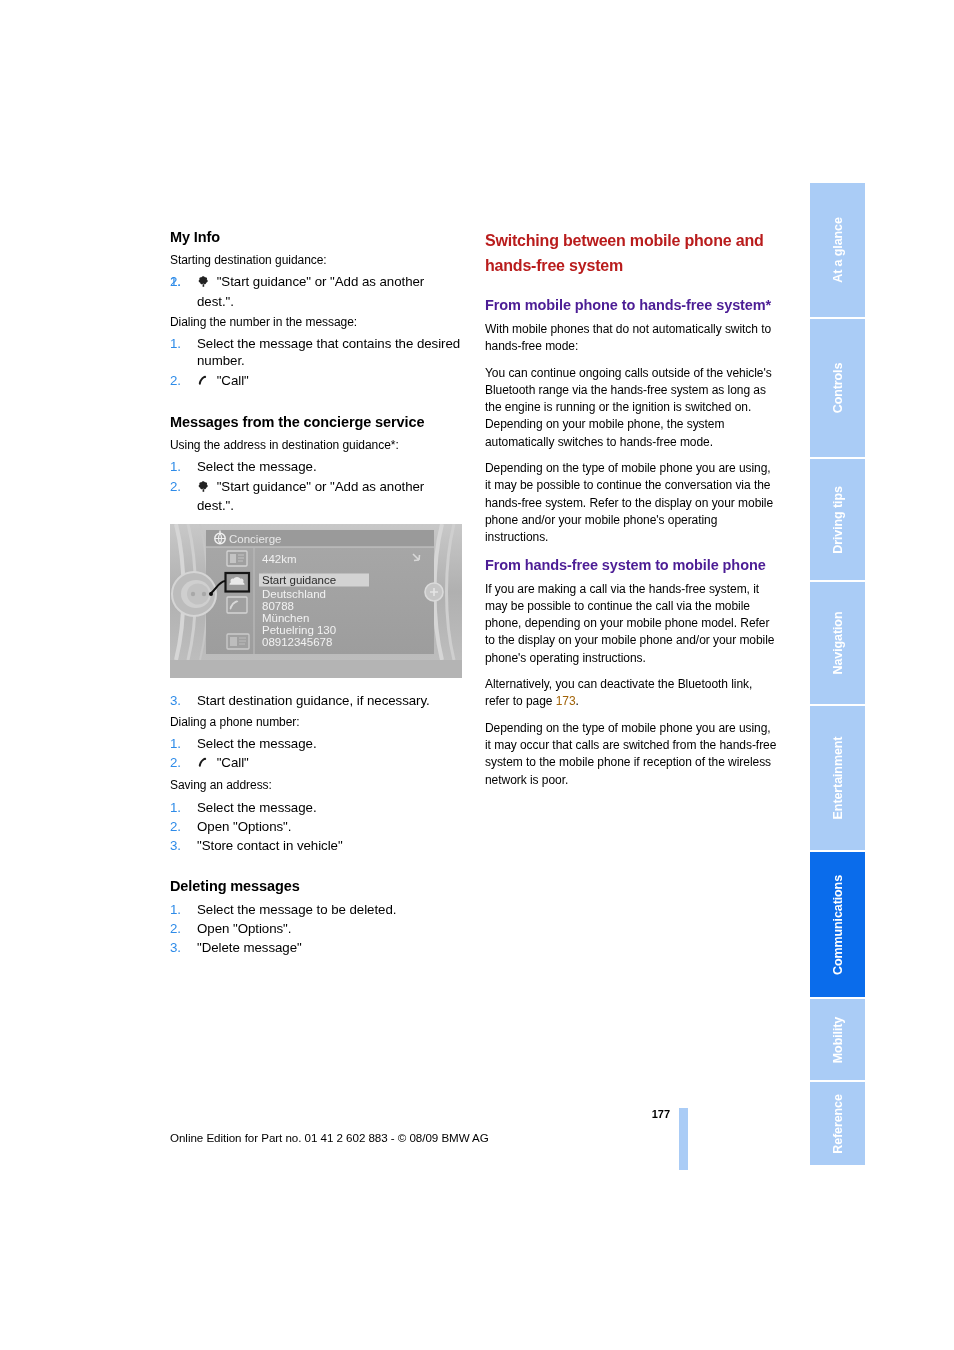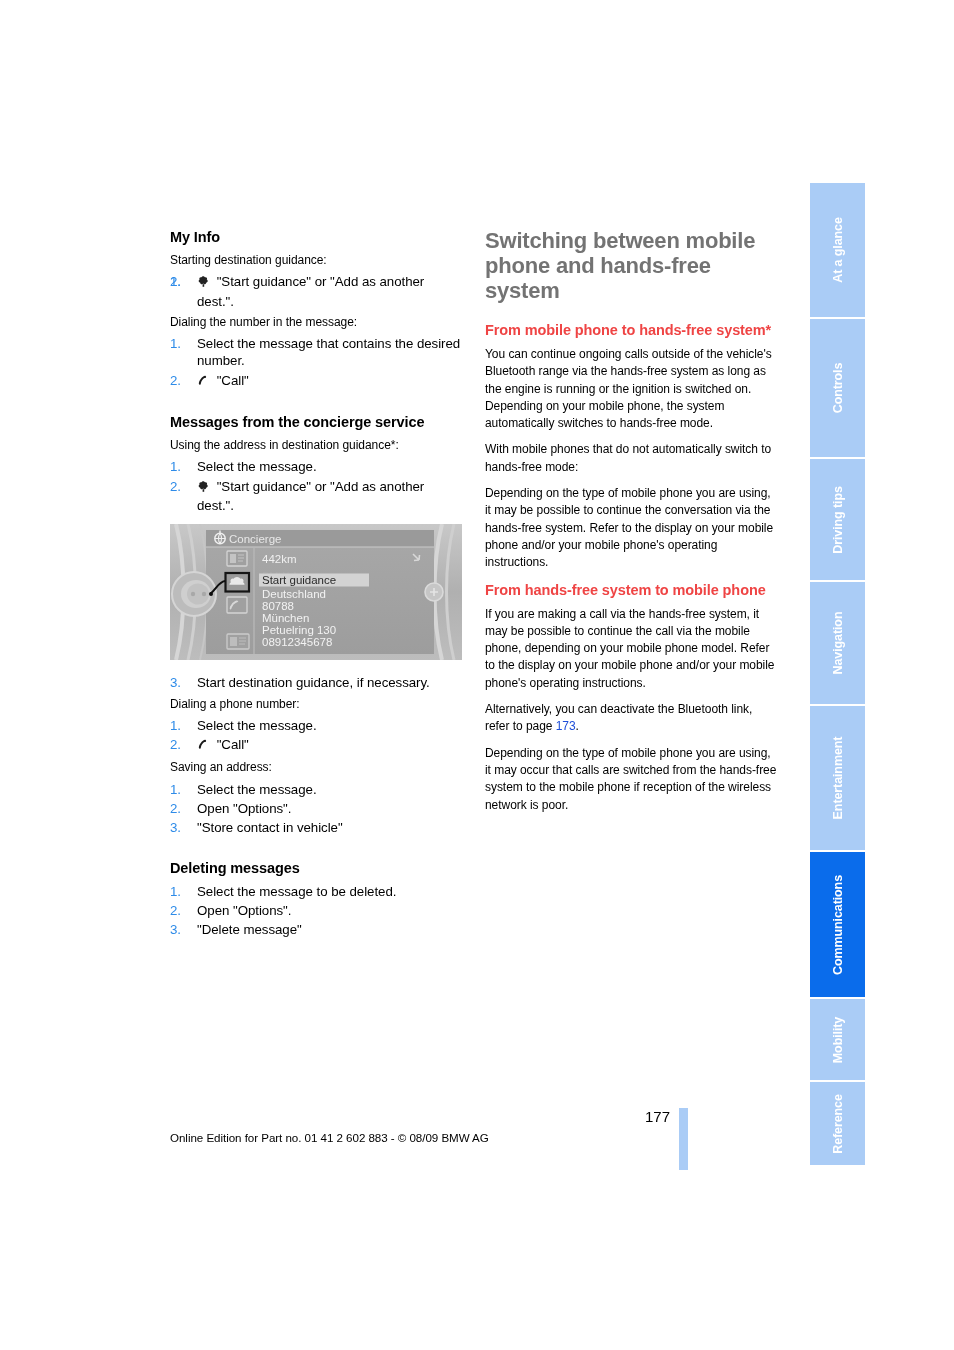--- a/index.html
+++ b/index.html
@@ -23,29 +23,29 @@
   .col {
     position: absolute;
     width: 292px;
     top: 228px;
   }
   .col-left  { left: 170px; }
   .col-right { left: 485px; }
 
   
   .h1 {
-    color: #737373;
-    font-size: 22px;
+    color: #b91c1c;
+    font-size: 16px;
     font-weight: bold;
     line-height: 25px;
     letter-spacing: -0.2px;
     margin: 0 0 18px 0;
   }
   .h2 {
-    color: #ef4444;
+    color: #4c1d95;
     font-size: 14.5px;
     font-weight: bold;
     line-height: 19px;
     letter-spacing: -0.1px;
     margin: 0 0 6px 0;
   }
   .h2.spaced { margin-top: 7px; }
 
   .h-sub {
     color: #000000;
@@ -61,21 +61,21 @@
   p.body {
     color: #000000;
     font-size: 12px;
     line-height: 17.3px;
     margin: 0 0 9px 0;
     letter-spacing: -0.05px;
   }
   p.lead {
     margin: 0 0 4px 0;
   }
-  .pagelink { color: #1d4ed8; }
+  .pagelink { color: #a16207; }
 
   
   ol.steps {
     list-style: none;
     margin: 0 0 4px 0;
     padding: 0;
   }
   ol.steps li {
     position: relative;
     padding-left: 27px;
@@ -95,21 +95,21 @@
   .inline-icon {
     display: inline-block;
     vertical-align: -2px;
     margin-right: 3px;
   }
 
   
   .figure {
     position: relative;
     width: 292px;
-    height: 136px;
+    height: 154px;
     margin: 10px 0 14px 0;
     background: #b4b4b4;
     overflow: hidden;
   }
 
   
   .tabs {
     position: absolute;
     left: 810px;
     top: 183px;
@@ -138,22 +138,22 @@
   }
 
   
   .page-number {
     position: absolute;
     left: 560px;
     top: 1108px;
     width: 110px;
     text-align: right;
     color: #000000;
-    font-size: 15px;
-    font-weight: normal;
+    font-size: 11px;
+    font-weight: bold;
   }
   .footer-note {
     position: absolute;
     left: 170px;
     top: 1131px;
     width: 500px;
     text-align: left;
     color: #000000;
     font-size: 11.6px;
     letter-spacing: -0.05px;
@@ -366,22 +366,22 @@
         <span class="num">3.</span>
         <span>"Delete message"</span>
       </li>
     </ol>
   </div>
 
   <div class="col col-right">
     <h1 class="h1">Switching between mobile phone and hands-free system</h1>
 
     <h2 class="h2">From mobile phone to hands-free system*</h2>
+    <p class="body">With mobile phones that do not automatically switch to hands-free mode:</p>
     <p class="body">You can continue ongoing calls outside of the vehicle's Bluetooth range via the hands-free system as long as the engine is running or the ignition is switched on. Depending on your mobile phone, the system automatically switches to hands-free mode.</p>
-    <p class="body">With mobile phones that do not automatically switch to hands-free mode:</p>
     <p class="body">Depending on the type of mobile phone you are using, it may be possible to continue the conversation via the hands-free system. Refer to the display on your mobile phone and/or your mobile phone's operating instructions.</p>
 
     <h2 class="h2 spaced">From hands-free system to mobile phone</h2>
     <p class="body">If you are making a call via the hands-free system, it may be possible to continue the call via the mobile phone, depending on your mobile phone model. Refer to the display on your mobile phone and/or your mobile phone's operating instructions.</p>
     <p class="body">
       <span>Alternatively, you can deactivate the Bluetooth link, refer to page </span><a class="pagelink" href="#" style="text-decoration:none">173</a><span>.</span>
     </p>
     <p class="body">Depending on the type of mobile phone you are using, it may occur that calls are switched from the hands-free system to the mobile phone if reception of the wireless network is poor.</p>
   </div>
 

